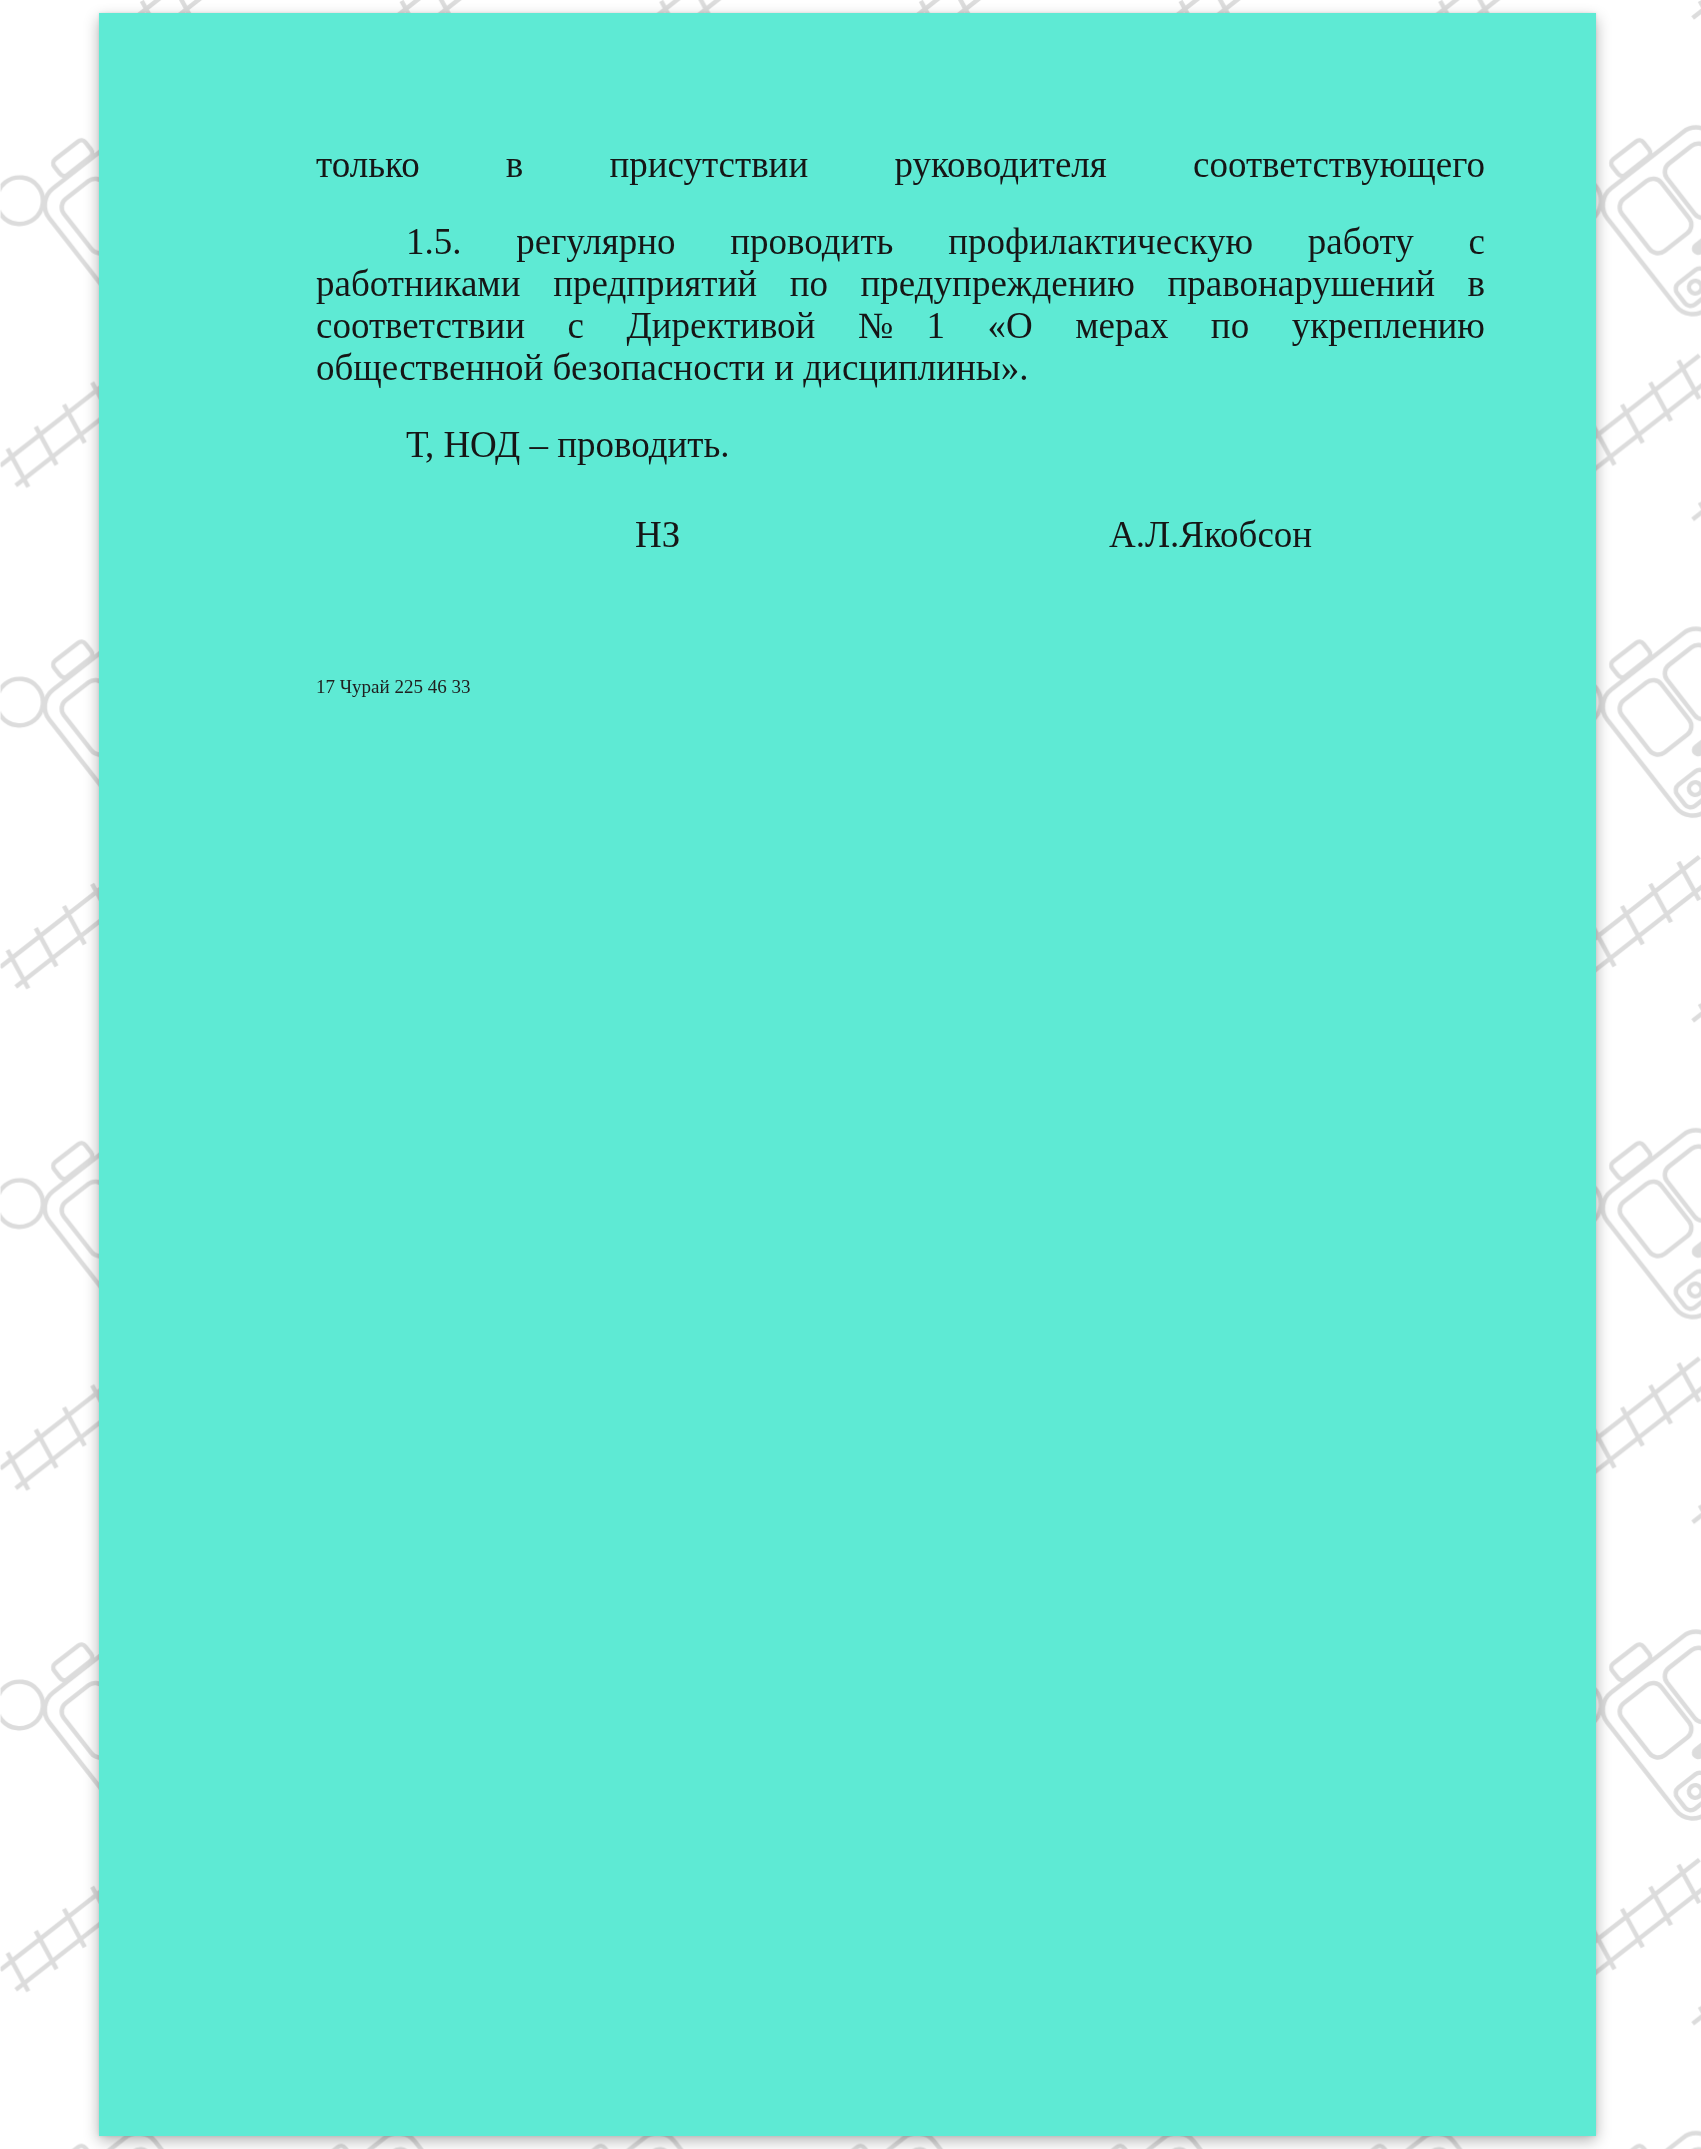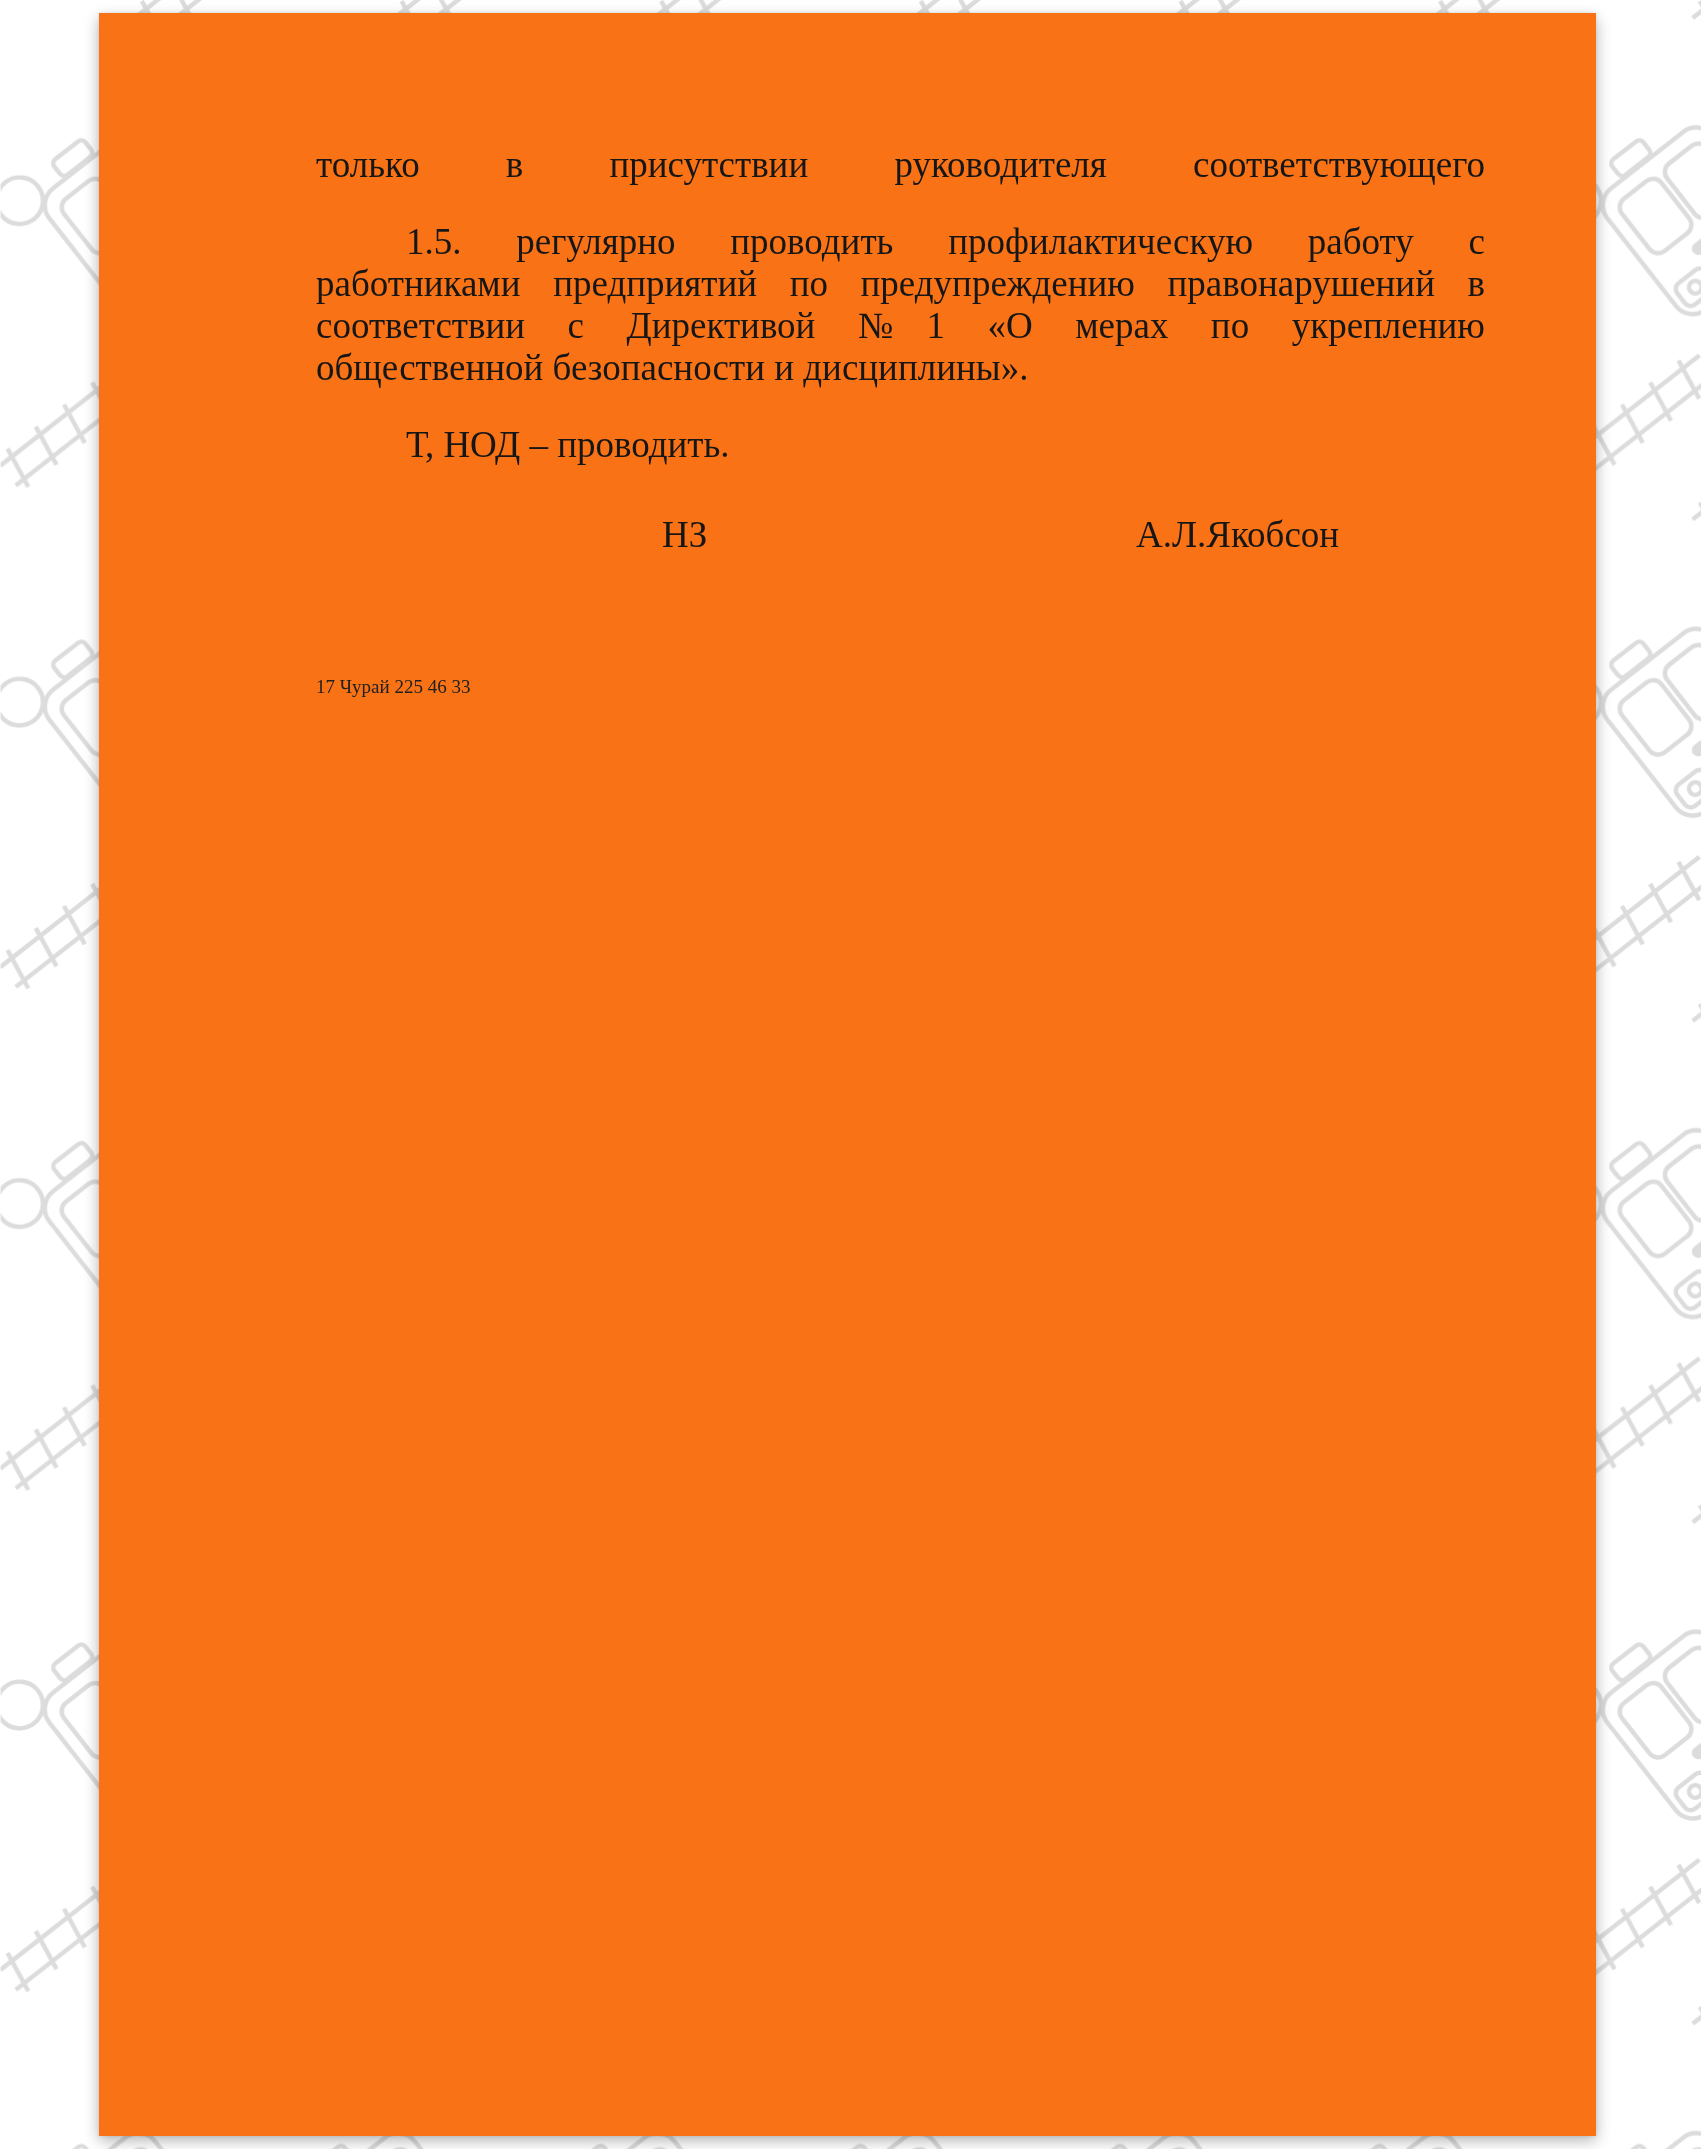--- a/index.html
+++ b/index.html
@@ -22,42 +22,42 @@
     left: 0; top: 0;
     z-index: 0;
     display: block;
   }
   .page {
     position: absolute;
     left: 99px;
     top: 12.5px;
     width: 1497px;
     height: 2123px;
-    background: #f97316;
+    background: #5eead4;
     z-index: 1;
     box-shadow: 0 5.4px 14.3px rgba(0,0,0,0.30), 0 0 2.7px rgba(0,0,0,0.10);
   }
   .body-text {
     position: absolute;
     left: 217px;
     right: 111px;
     top: 131px;
     color: #161616;
     font-size: 37px;
     line-height: 42px;
   }
   .ln {
     text-align: justify;
     white-space: normal;
   }
   .jfull { text-align-last: justify; }
   .ind   { text-indent: 90px; margin-top: 35px; }
   .sig-row {
     position: absolute;
-    left: 234px;
+    left: 207px;
     right: 111px;
     top: 501px;
     height: 42px;
     color: #161616;
     font-size: 37px;
     line-height: 42px;
   }
   .sig-pos  { position: absolute; left: 329px; }
   .sig-name { position: absolute; left: 803px; }
   .ref-block {

